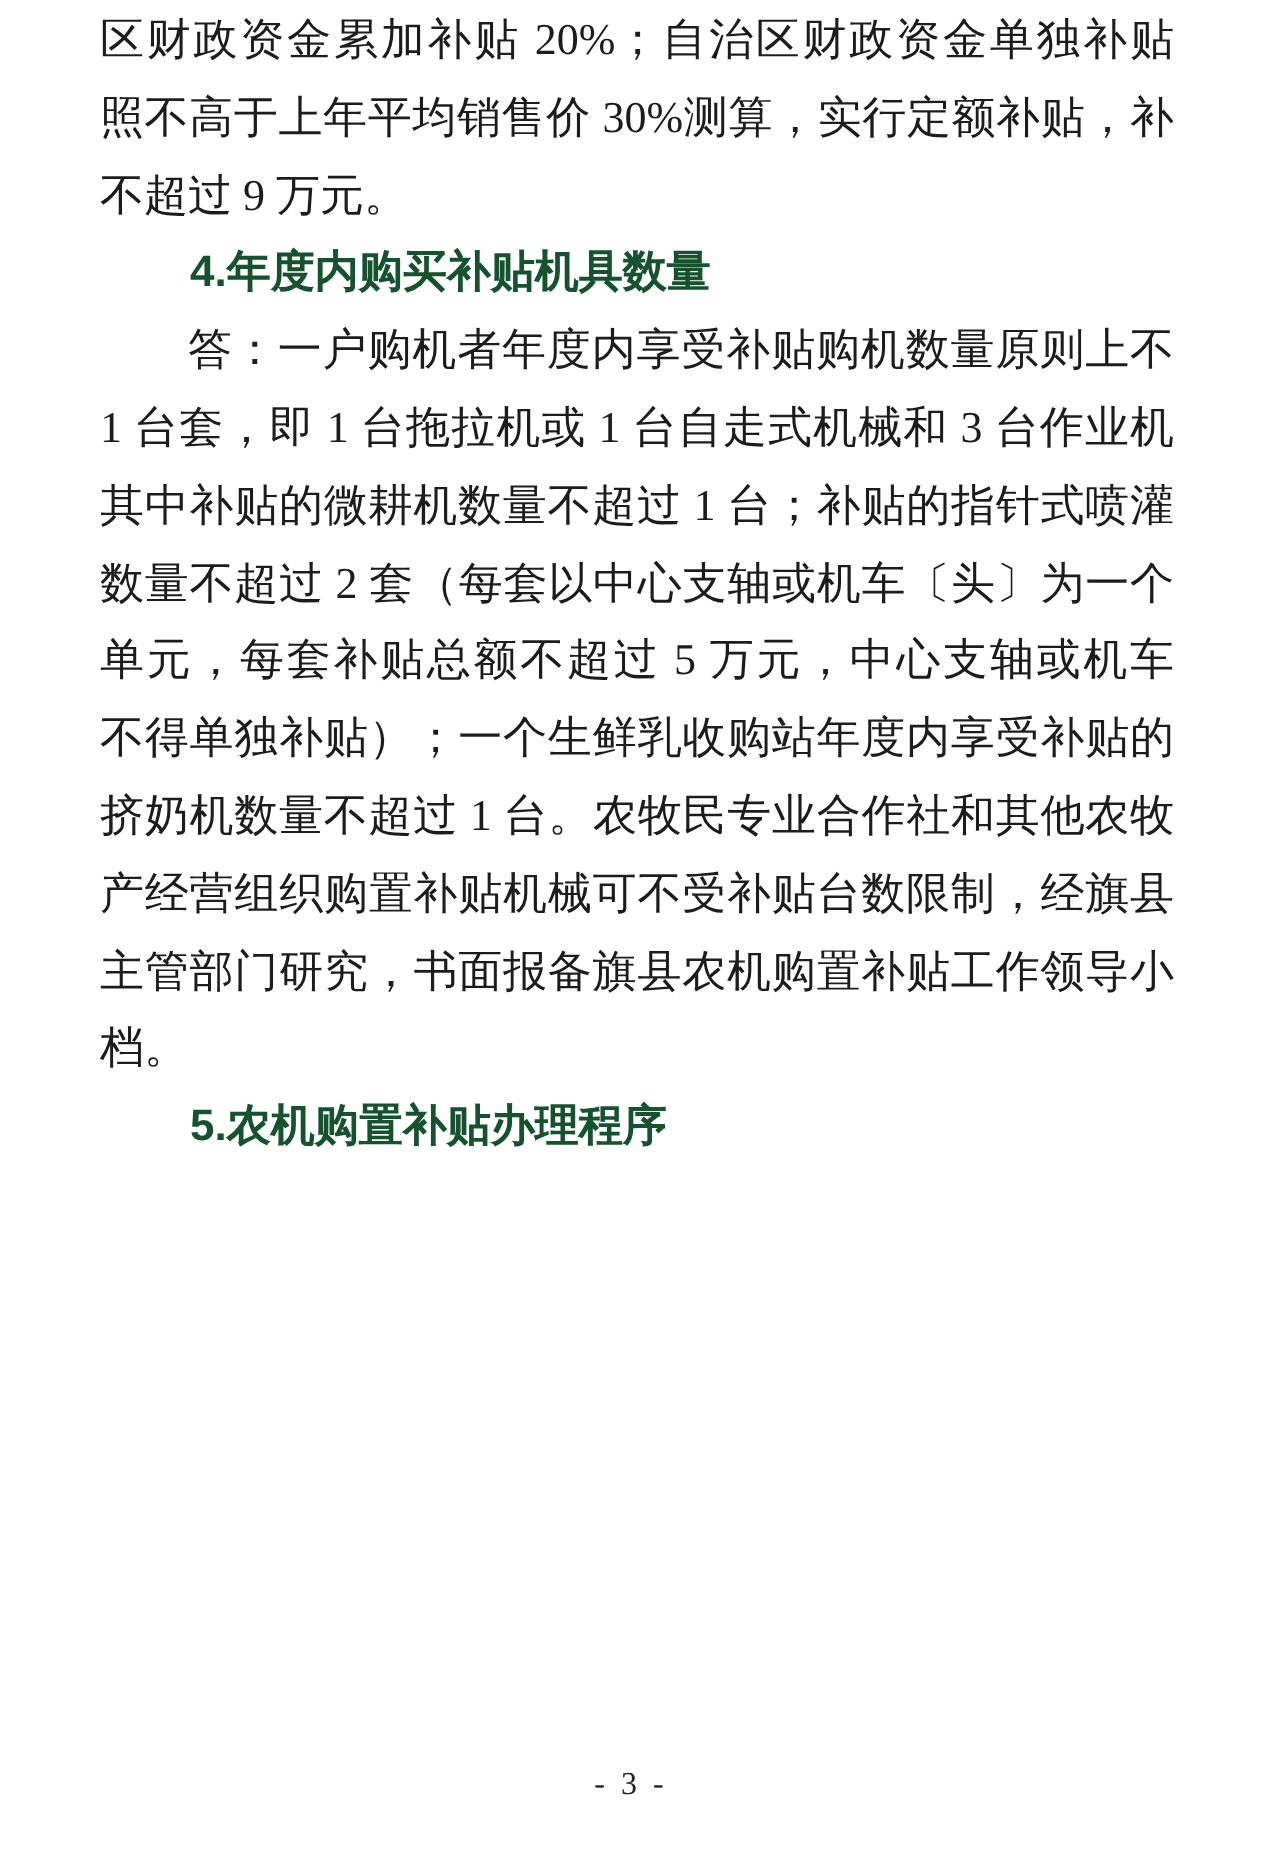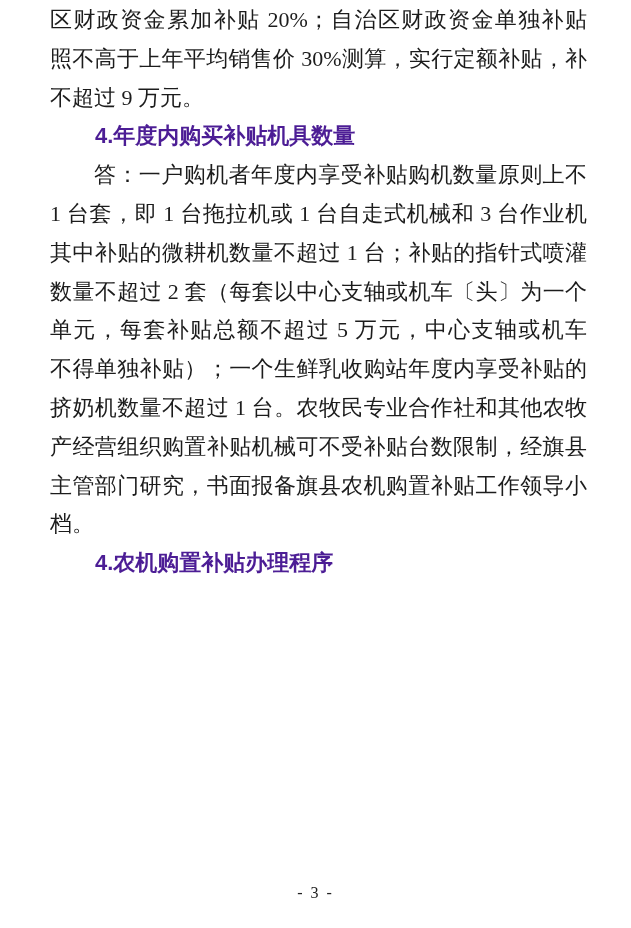--- a/index.html
+++ b/index.html
@@ -39,21 +39,21 @@
   .short {
     text-align: left;
   }
   .indent {
     text-indent: 44px;
   }
   .heading {
     margin-left: 45px;
     font-family: "Liberation Sans", sans-serif;
     font-weight: 700;
-    color: #4c1d95;
+    color: #14532d;
   }
   .footer {
     position: absolute;
     left: 0;
     right: 0;
     top: 884px;
     text-align: center;
     font-size: 16px;
     color: #222222;
     letter-spacing: 2px;
@@ -75,18 +75,18 @@
     <p class="line just">1 台套，即 1 台拖拉机或 1 台自走式机械和 3 台作业机具。</p>
     <p class="line just">其中补贴的微耕机数量不超过 1 台；补贴的指针式喷灌机械</p>
     <p class="line just">数量不超过 2 套（每套以中心支轴或机车〔头〕为一个计数</p>
     <p class="line just">单元，每套补贴总额不超过 5 万元，中心支轴或机车〔头〕</p>
     <p class="line just">不得单独补贴）；一个生鲜乳收购站年度内享受补贴的大型</p>
     <p class="line just">挤奶机数量不超过 1 台。农牧民专业合作社和其他农牧业生</p>
     <p class="line just">产经营组织购置补贴机械可不受补贴台数限制，经旗县农机</p>
     <p class="line just">主管部门研究，书面报备旗县农机购置补贴工作领导小组存</p>
     <p class="line short">档。</p>
 
-    <h2 class="line heading">4.农机购置补贴办理程序</h2>
+    <h2 class="line heading">5.农机购置补贴办理程序</h2>
 
   </div>
 
   <div class="footer">- 3 -</div>
 </div>
 
 </body></html>

